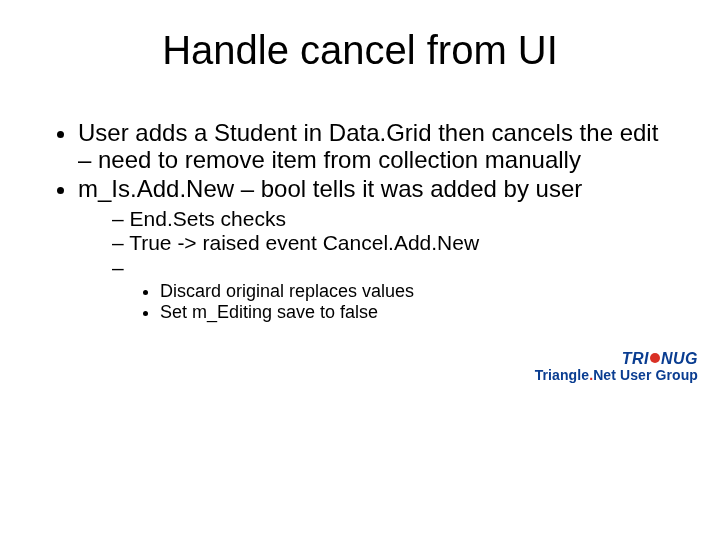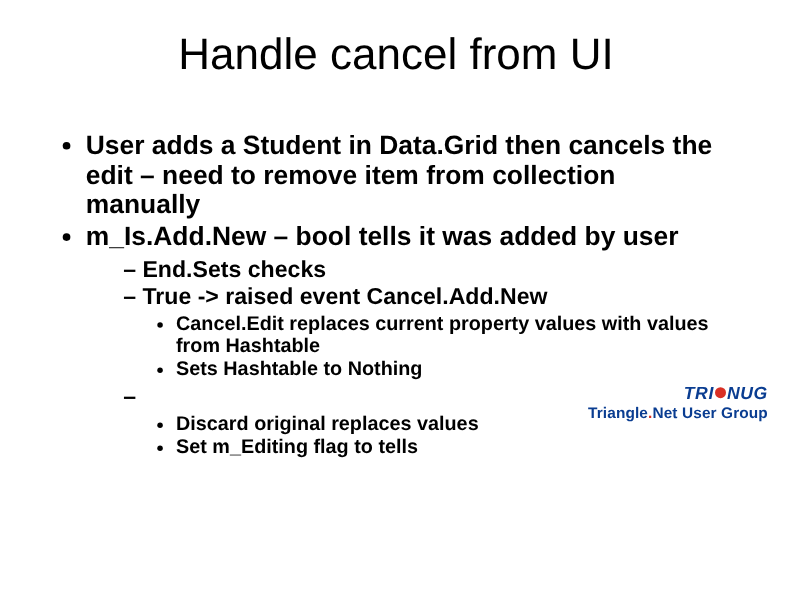--- a/index.html
+++ b/index.html
@@ -29,21 +29,20 @@
     font-weight: 400;
     letter-spacing: 0px;
   }
   .body {
     position: absolute;
     top: 120px;
     left: 54px;
     right: 54px;
     font-size: 24px;
     line-height: 1.12;
-    font-weight: bold;
   }
   ul.lvl1 {
     list-style: disc;
     margin: 0;
     padding-left: 24px;
   }
   ul.lvl1 > li {
     margin-bottom: 2px;
     font-size: 24px;
   }
@@ -111,29 +110,25 @@
 
   <div class="body">
     <ul class="lvl1">
       <li>User adds a Student in Data.Grid then cancels the edit – need to remove item from collection manually</li>
       <li>
         <span>m_Is.Add.New – bool tells it was added by user</span>
         <ul class="lvl2">
           <li>End.Sets checks</li>
           <li>
             <span>True -&gt; raised event Cancel.Add.New</span>
-            <ul class="lvl3">
-              <li>Cancel.Edit replaces current property values with values from Hashtable</li>
-              <li>Sets Hashtable to Nothing</li>
-            </ul>
           </li>
           <li>
             <ul class="lvl3">
               <li>Discard original replaces values</li>
-              <li>Set m_Editing flag to tells</li>
+              <li>Set m_Editing save to false</li>
             </ul>
           </li>
         </ul>
       </li>
     </ul>
   </div>
 
   <div class="logo">
     <div class="logo-main">
       <span class="logo-tri">TRI</span><span class="logo-dot"></span><span class="logo-nug">NUG</span>

